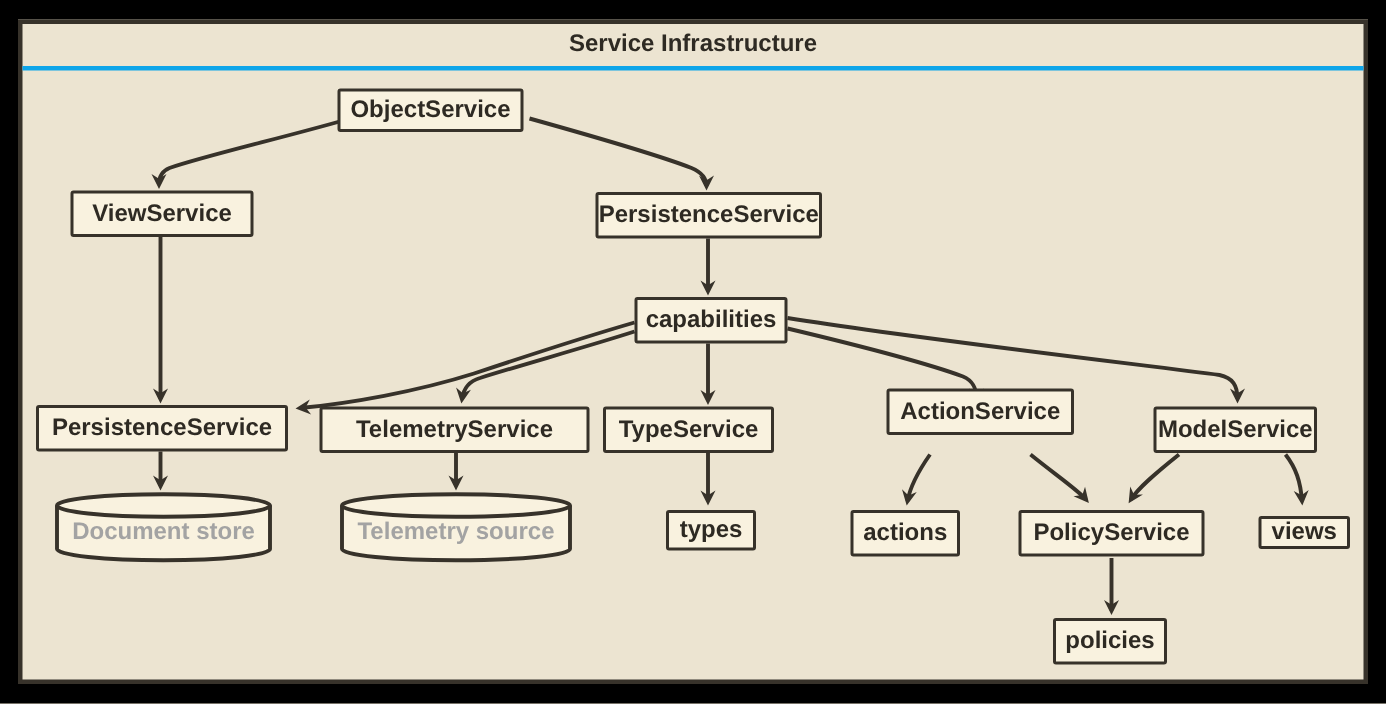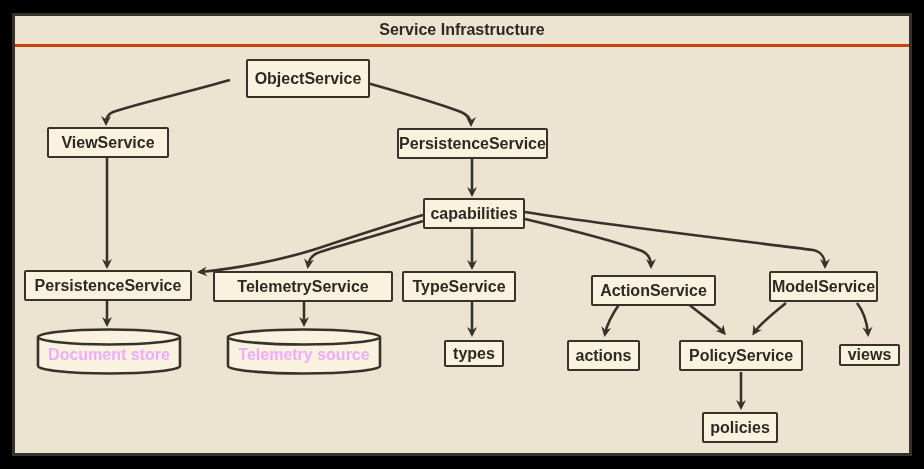--- a/index.html
+++ b/index.html
@@ -7,34 +7,34 @@
     width:924px;height:469px;position:relative;overflow:hidden;
     background:#000000;
     font-family:"Liberation Sans","DejaVu Sans",sans-serif;
   }
   .panel{
     position:absolute;left:12px;top:13px;width:900px;height:443px;
     box-sizing:border-box;border:3px solid #37322a;background:#ece4d1;
   }
   .titlebar{
     position:absolute;left:0;top:0;width:100%;height:31px;
-    box-sizing:border-box;border-bottom:3px solid #c2410c;
+    box-sizing:border-box;border-bottom:3px solid #0ea5e9;
     display:flex;align-items:center;justify-content:center;
     font-weight:bold;font-size:16px;color:#2e2a23;letter-spacing:0px;
   }
   svg.wires{position:absolute;left:0;top:0;width:924px;height:469px;pointer-events:none;}
   .node{
     position:absolute;box-sizing:border-box;
     border:2.5px solid #37322a;background:#f9f2df;border-radius:2px;
     display:flex;align-items:center;justify-content:center;
     font-weight:bold;font-size:16px;color:#2e2a23;white-space:nowrap;
   }
   .cyl-label{
     position:absolute;display:flex;align-items:center;justify-content:center;
-    font-weight:bold;font-size:16px;color:#f0abfc;white-space:nowrap;
+    font-weight:bold;font-size:16px;color:#a3a3a3;white-space:nowrap;
   }
 </style>
 </head>
 <body>
 
 <div class="panel">
   <div class="titlebar">Service Infrastructure</div>
 </div>
 
 <svg class="wires" viewBox="0 0 924 469">
@@ -67,28 +67,28 @@
     <path d="M 304 302 L 304 324"></path>
     <path d="M 472 302 L 472 334"></path>
     <path d="M 620 303 C 613 313 607 323 605 334"></path>
     <path d="M 687 303 C 703 316 719 327 724 333"></path>
     <path d="M 786 303 C 771 315 759 325 754 333"></path>
     <path d="M 857 303 C 864 312 867 321 868 334"></path>
     <path d="M 741 372 L 741 407"></path>
   </g>
 </svg>
 
-<div class="node" style="left:246px;top:59px;width:124px;height:39px">ObjectService</div>
+<div class="node" style="left:225px;top:59px;width:124px;height:29px">ObjectService</div>
 <div class="node" style="left:47px;top:127px;width:122px;height:31px">ViewService</div>
 <div class="node" style="left:397px;top:128px;width:151px;height:31px">PersistenceService</div>
 <div class="node" style="left:423px;top:198px;width:102px;height:31px">capabilities</div>
 <div class="node" style="left:24px;top:270px;width:168px;height:31px">PersistenceService</div>
 <div class="node" style="left:213px;top:271px;width:180px;height:31px">TelemetryService</div>
 <div class="node" style="left:402px;top:271px;width:114px;height:31px">TypeService</div>
-<div class="node" style="left:591px;top:275px;width:125px;height:31px">ActionService</div>
+<div class="node" style="left:591px;top:259px;width:125px;height:31px">ActionService</div>
 <div class="node" style="left:769px;top:271px;width:109px;height:31px">ModelService</div>
 <div class="cyl-label" style="left:38px;top:342px;width:142px;height:26px">Document store</div>
 <div class="cyl-label" style="left:228px;top:342px;width:152px;height:26px">Telemetry source</div>
 <div class="node" style="left:444px;top:340px;width:60px;height:27px">types</div>
 <div class="node" style="left:567px;top:340px;width:73px;height:31px">actions</div>
 <div class="node" style="left:679px;top:340px;width:124px;height:31px">PolicyService</div>
 <div class="node" style="left:839px;top:344px;width:61px;height:22px">views</div>
 <div class="node" style="left:702px;top:412px;width:76px;height:31px">policies</div>
 
 </body></html>

